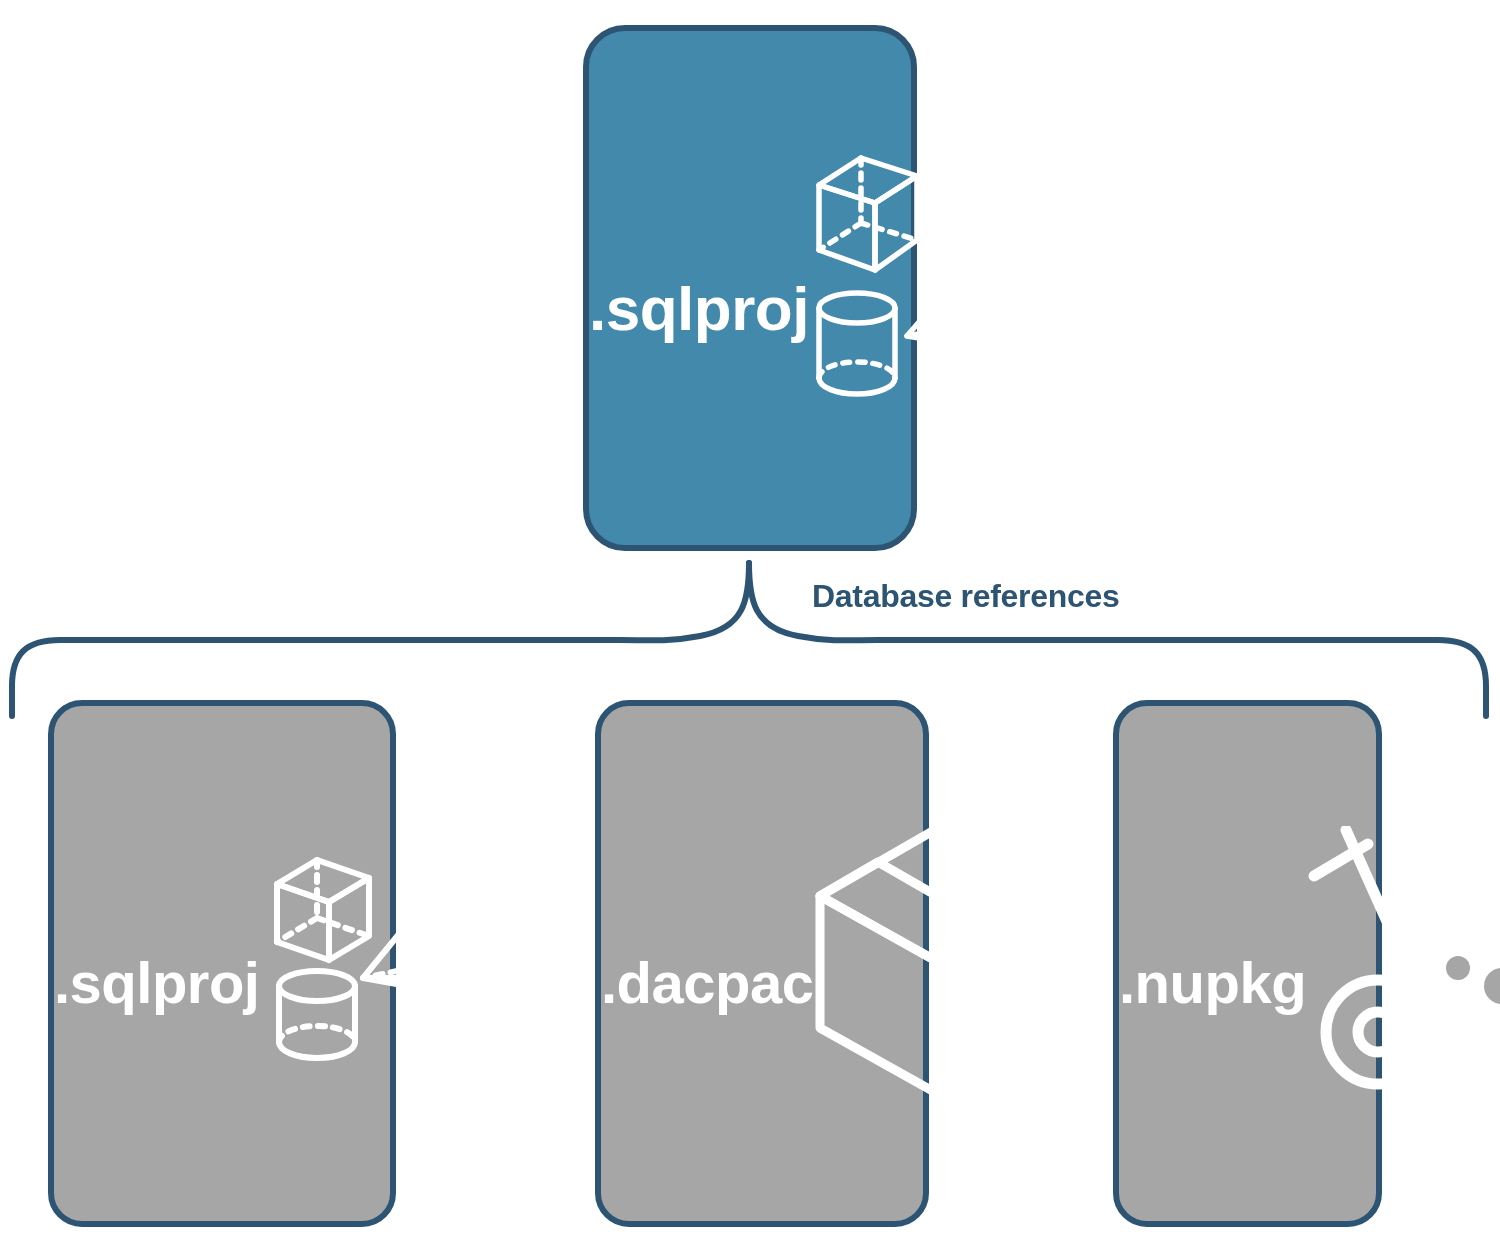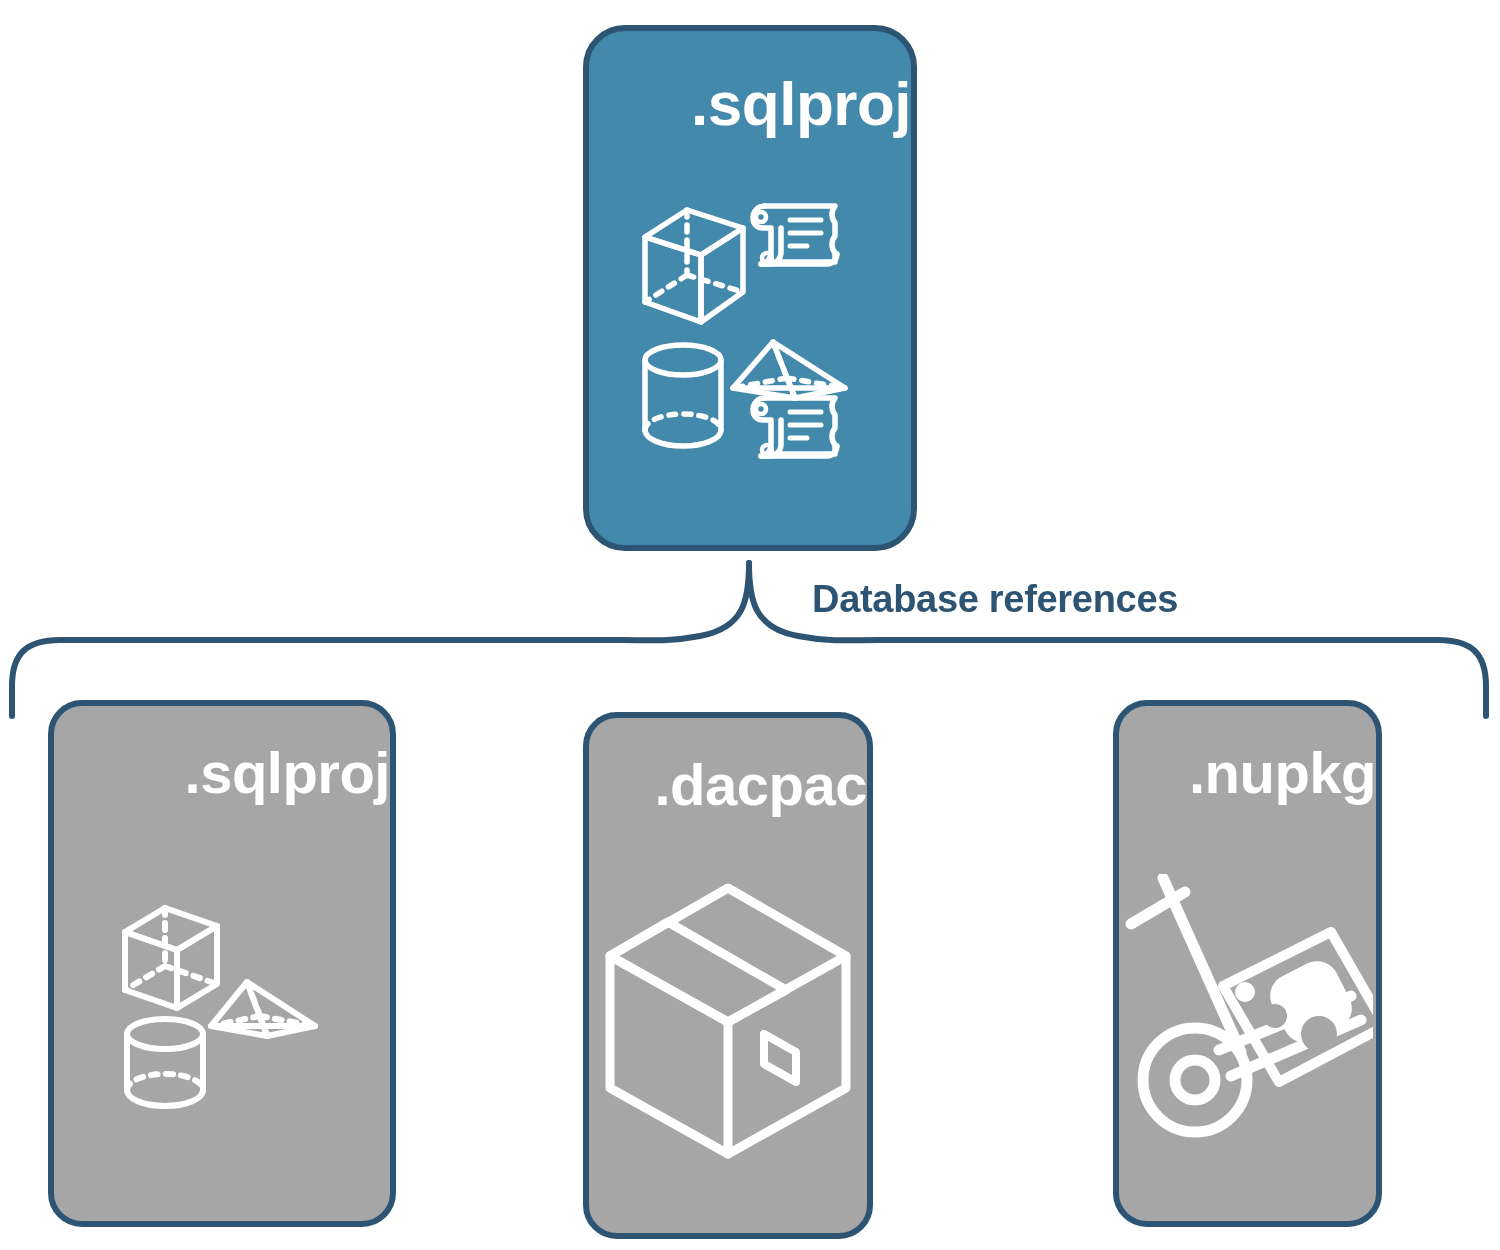--- a/index.html
+++ b/index.html
@@ -19,39 +19,38 @@
     left: 0; top: 0;
     width: 1500px;
     height: 1250px;
   }
   .node {
     position: absolute;
     box-sizing: border-box;
     border: 6px solid #2d5573;
     border-radius: 34px;
     display: flex;
-    flex-direction: column;
-    align-items: flex-end;
+    align-items: center;
   }
   .node.root {
     left: 583px;
     top: 25px;
     width: 334px;
     height: 526px;
     background: #4389ab;
     border-radius: 42px;
   }
   .node.leaf {
     top: 700px;
     width: 348px;
     height: 527px;
     background: #a6a6a6;
   }
   .node.leaf.leaf-1 { left: 48px; }
-  .node.leaf.leaf-2 { left: 583px; width: 290px; margin-top: 12px; }
+  .node.leaf.leaf-2 { left: 595px; width: 334px; }
   .node.leaf.leaf-3 { left: 1113px; width: 269px; }
 
   .node-title {
     color: #ffffff;
     font-weight: bold;
     letter-spacing: -0.5px;
     line-height: 1;
     white-space: nowrap;
   }
   .node.root .node-title {
@@ -77,21 +76,21 @@
     position: absolute;
     left: 0; top: 0;
     width: 1500px;
     height: 1250px;
     pointer-events: none;
   }
   .edge-label {
     position: absolute;
     left: 812px;
     top: 578px;
-    font-size: 38px;
+    font-size: 32px;
     font-weight: bold;
     color: #2d5573;
     letter-spacing: -0.3px;
     white-space: nowrap;
   }
 </style>
 </head>
 <body>
 
 <div id="stage">

